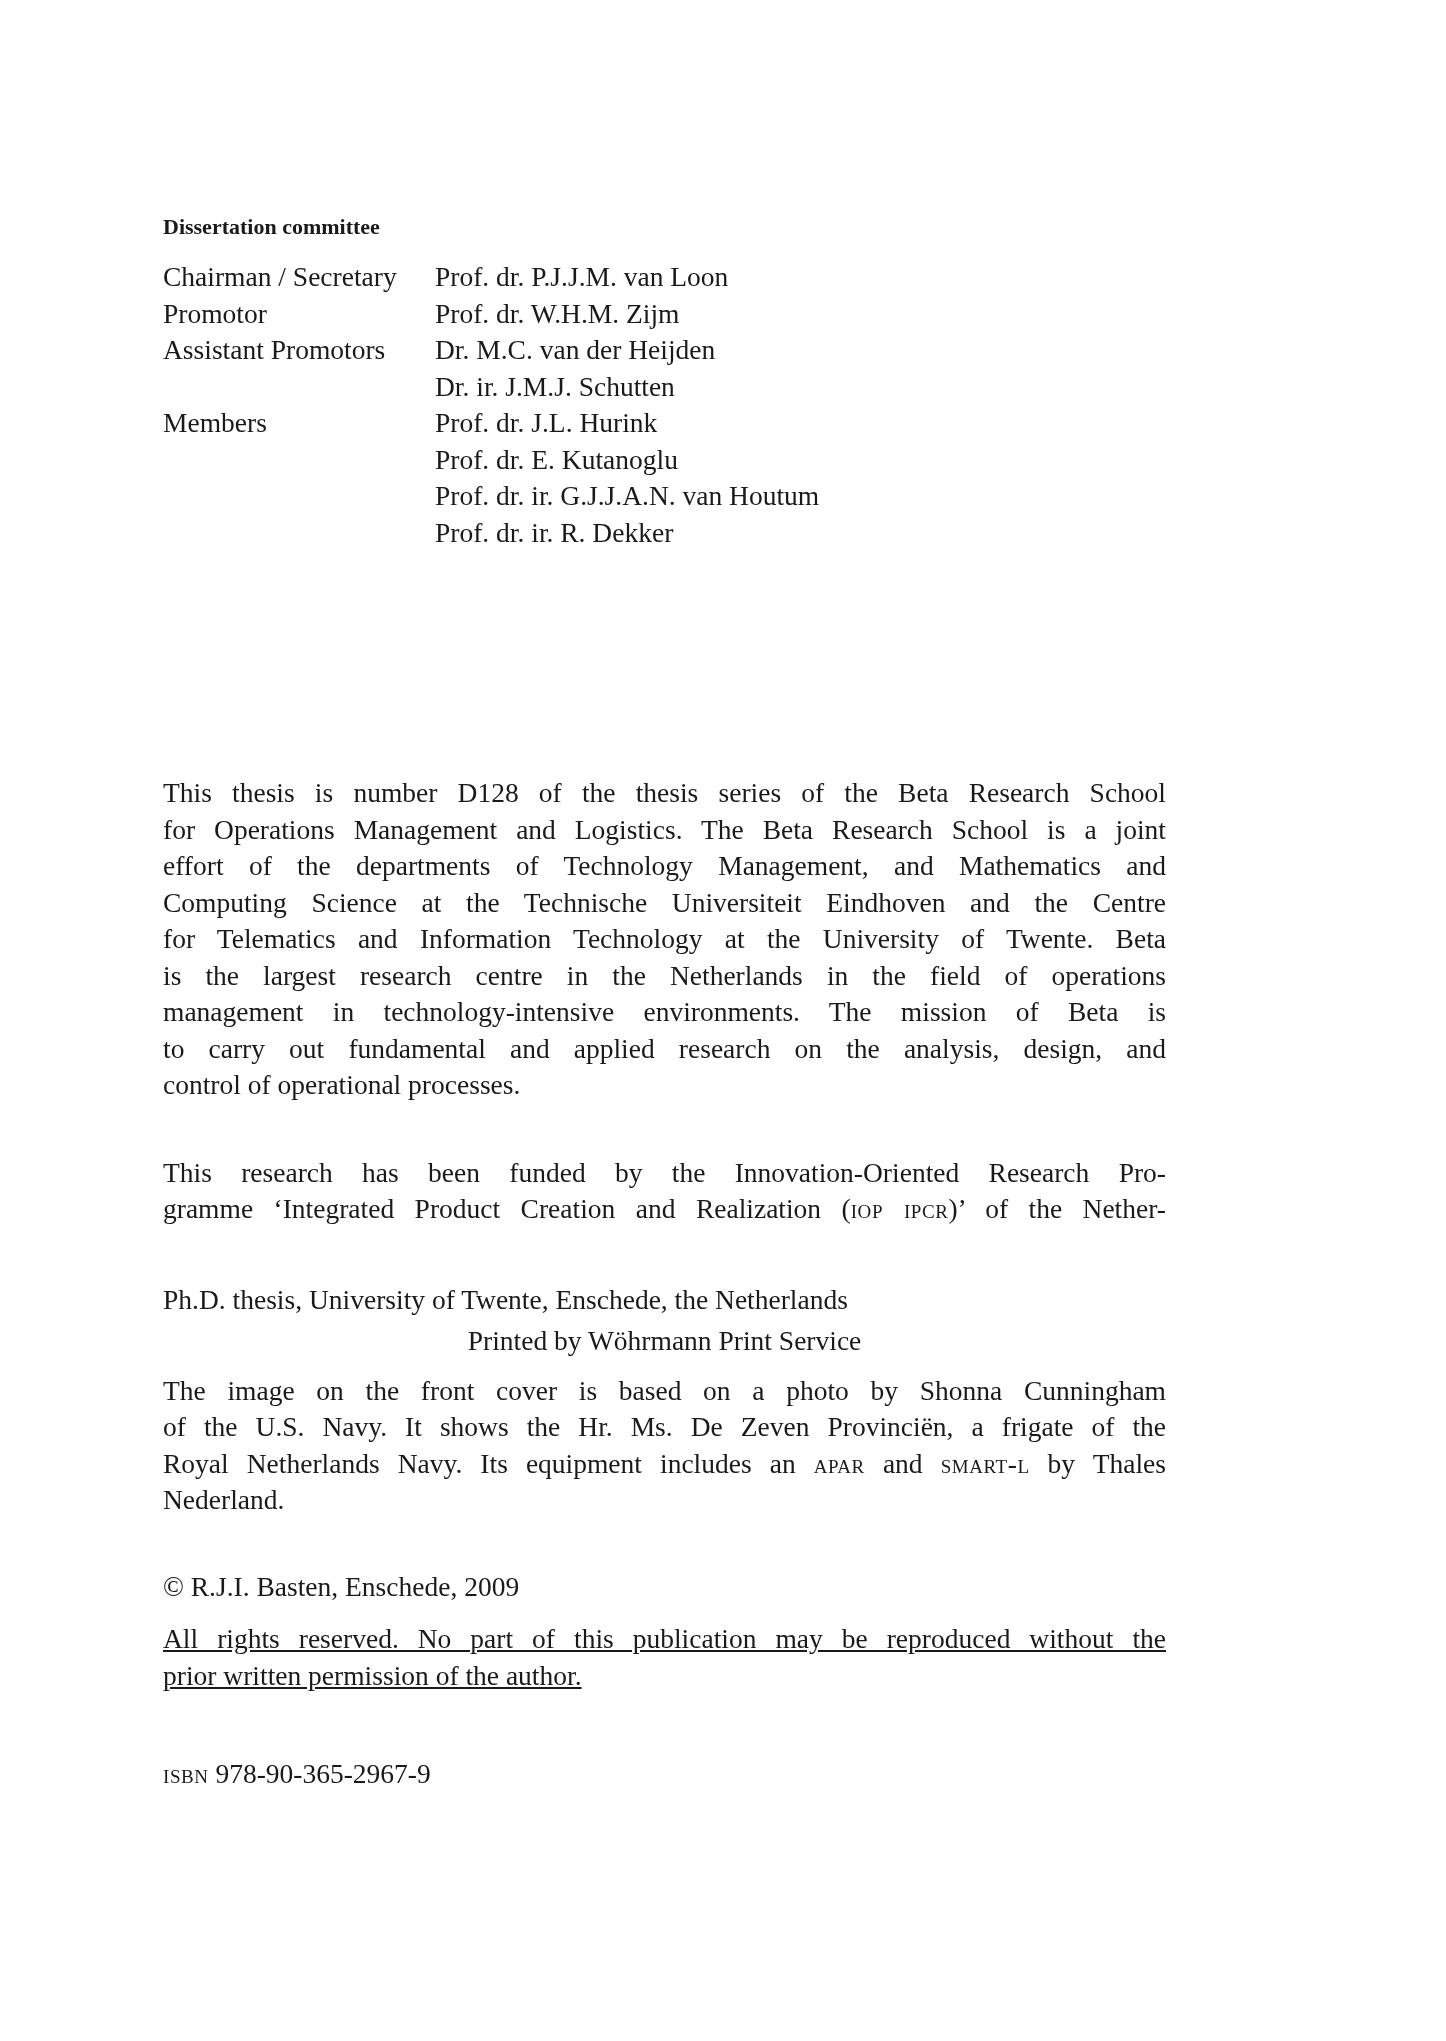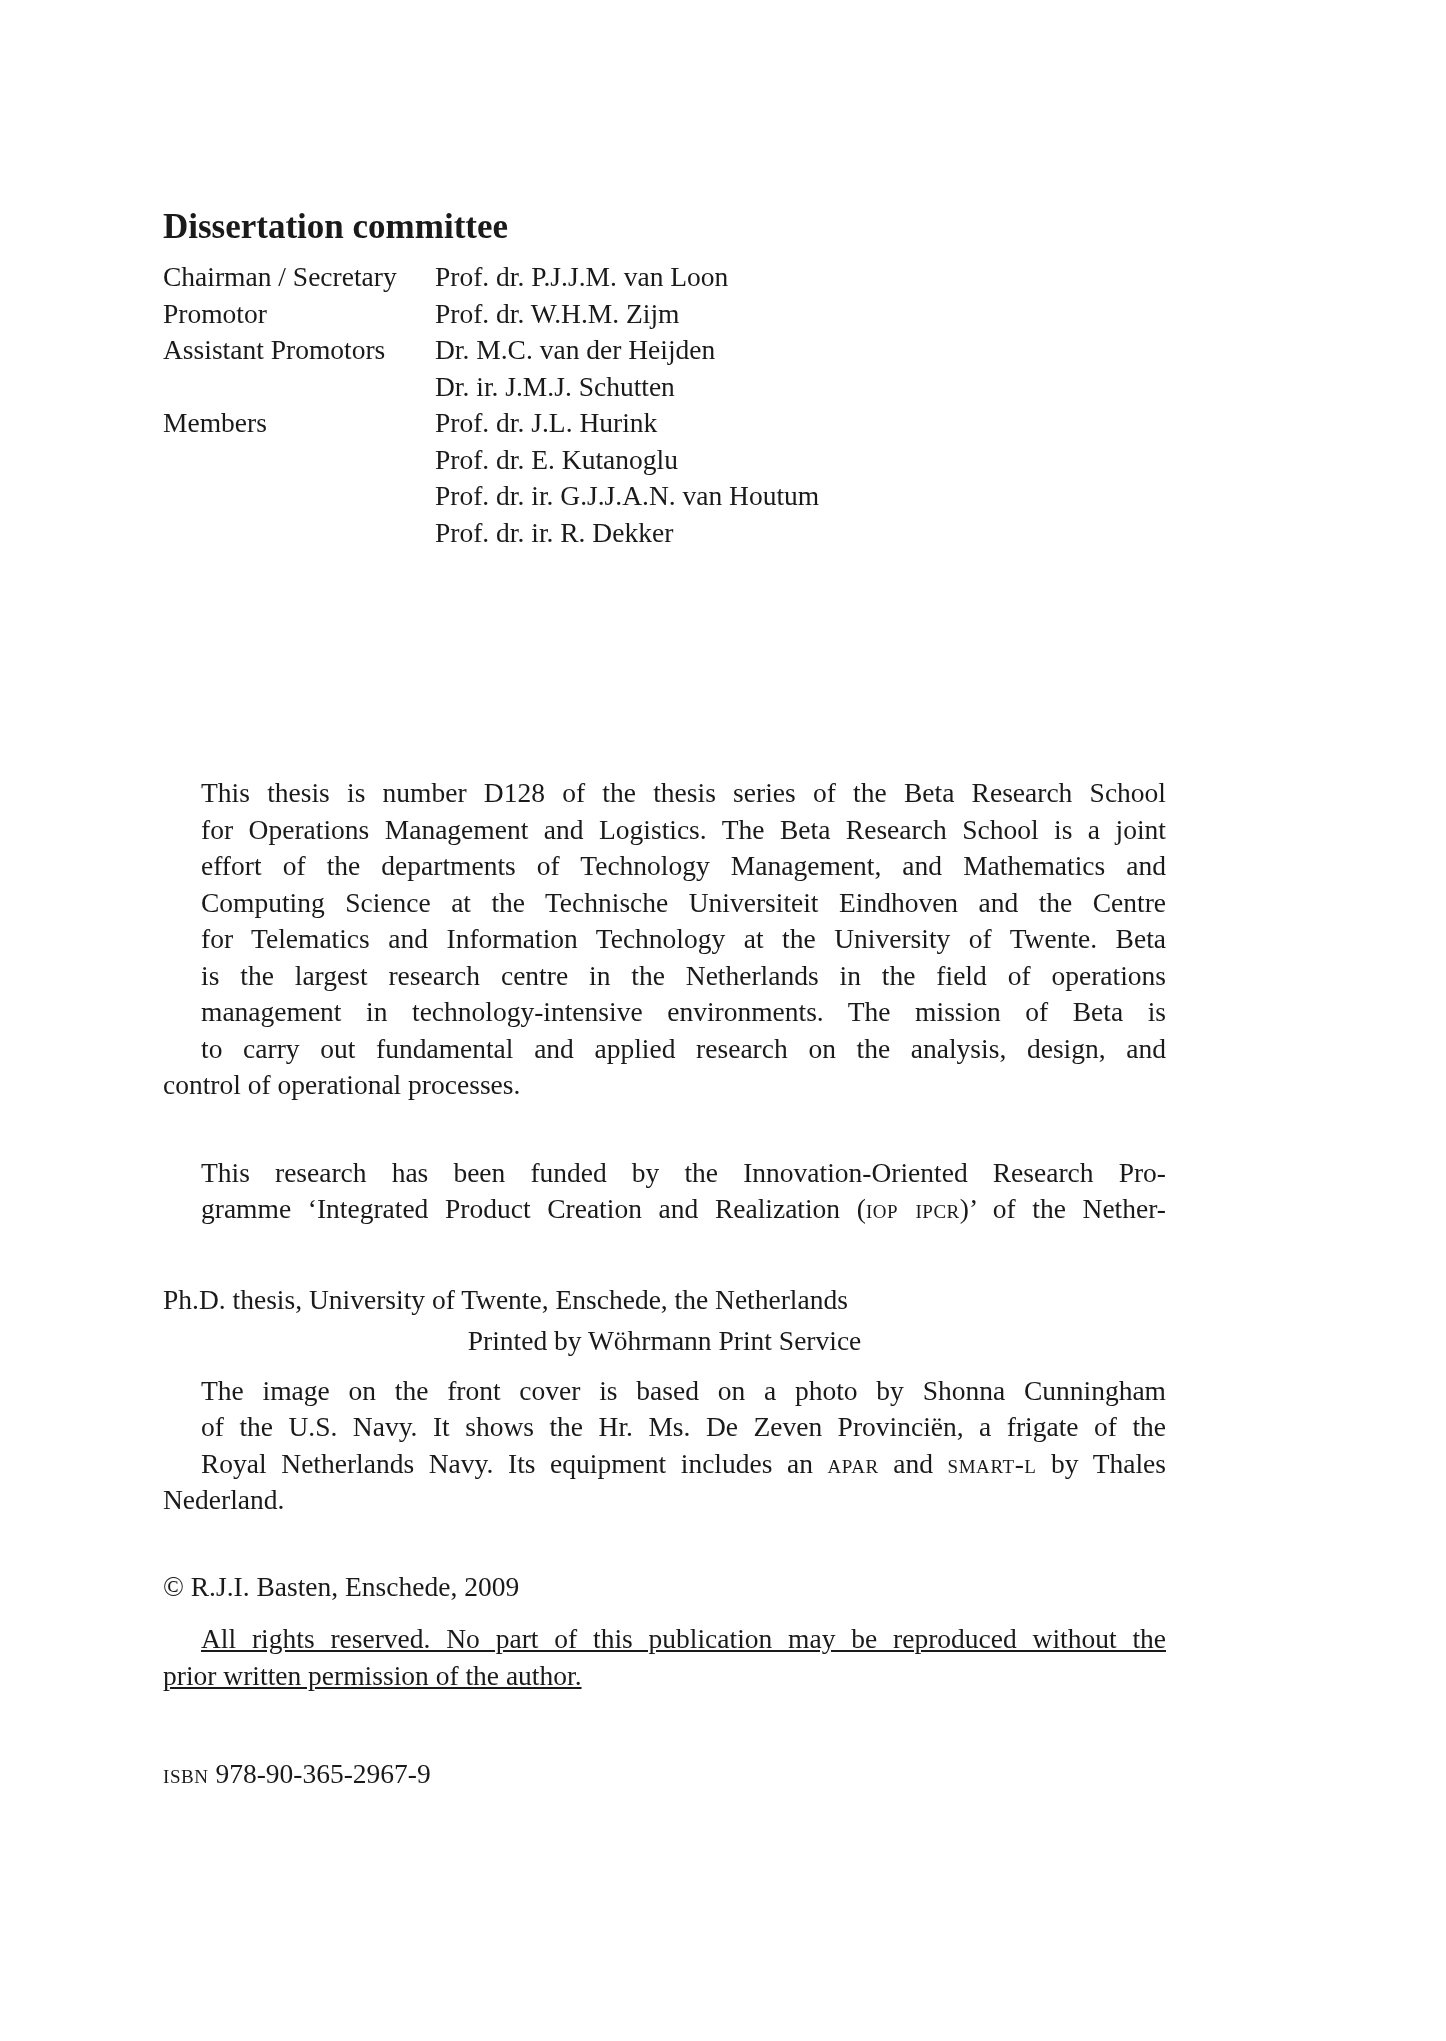--- a/index.html
+++ b/index.html
@@ -16,39 +16,38 @@
   .page {
     box-sizing: border-box;
     width: 1446px;
     height: 2041px;
     padding: 208px 280px 0 163px;
     background: #ffffff;
     overflow: hidden;
   }
   .heading {
     margin: 0;
-    font-size: 35px;
+    font-size: 22px;
     font-weight: bold;
     line-height: 37px;
   }
   .body-text {
     font-size: 27.5px;
     line-height: 36.5px;
   }
   .committee { margin-top: 14px; }
   .crow { display: flex; }
   .clabel { flex: 0 0 272px; width: 272px; }
   .cname { flex: 1 1 auto; }
 
   .para { }
   .line { }
   .line.just {
     text-align: justify;
     text-align-last: justify;
-    margin-left: 38px;
   }
   .sc {
     font-variant: small-caps;
     letter-spacing: 0.02em;
   }
 
   .block-beta      { margin-top: 224px; }
   .block-funding   { margin-top: 51px; }
   .block-phd       { margin-top: 54px; }
   .block-printed   { margin-top: 5px; text-align: center; }

